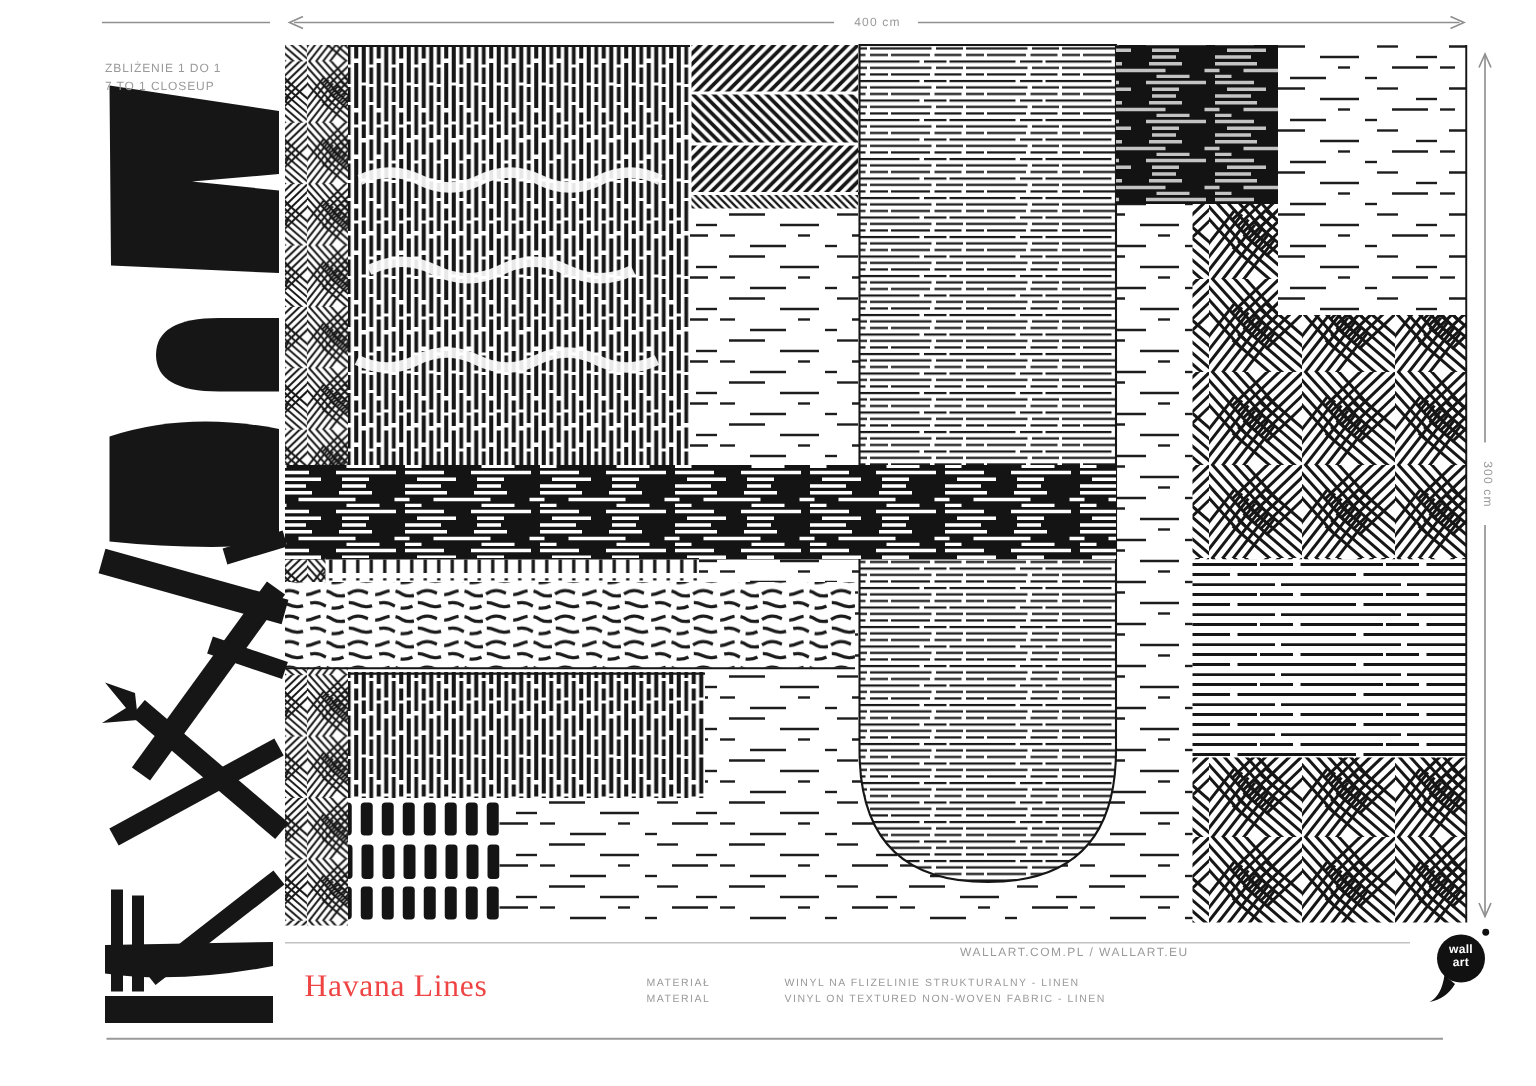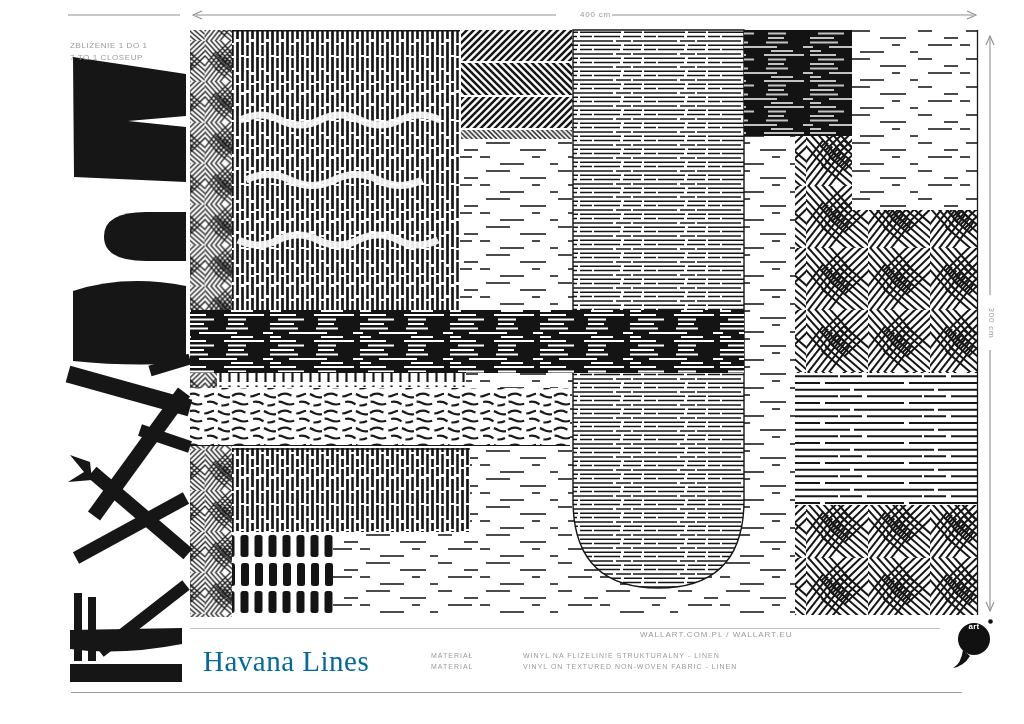--- a/index.html
+++ b/index.html
@@ -1,30 +1,30 @@
 <!DOCTYPE html>
 <html><head>
 <meta charset="utf-8">
 <style>
   html,body{margin:0;padding:0;background:#fff;}
   .canvas{position:relative;width:1024px;height:724px;background:#fff;overflow:hidden;
           font-family:"Liberation Sans",sans-serif;}
   .canvas svg{position:absolute;left:0;top:0;}
   .txt{position:absolute;color:#9a9a9a;}
   .closeup-label{left:70px;top:25px;font-size:8px;line-height:11.5px;letter-spacing:.6px;margin-top:15px;}
-  .dim-w{left:559px;top:9.5px;width:52px;text-align:right;font-size:8px;letter-spacing:.8px;}
+  .dim-w{left:559px;top:9.5px;width:52px;text-align:center;font-size:8px;letter-spacing:.8px;}
   .dim-h{left:996px;top:300px;width:46px;height:12px;text-align:center;font-size:8px;letter-spacing:.8px;
          transform:rotate(90deg);transform-origin:0 0;}
-  .title{left:203px;top:645px;font-size:29px;color:#0369a1;font-family:"Liberation Serif",serif;
+  .title{left:203px;top:645px;font-size:21px;color:#ef4444;font-family:"Liberation Serif",serif;
          letter-spacing:.5px;}
   .mat-label,.mat-value{top:650px;font-size:7px;line-height:11px;letter-spacing:1px;}
   .mat-label{left:431px;}
   .mat-value{left:523px;}
   .wallart{left:640px;top:630px;width:295px;text-align:left;font-size:8px;letter-spacing:1px;}
-  .logo-text{left:958px;top:614px;width:32px;text-align:center;color:#fff;font-size:8px;
+  .logo-text{left:958px;top:629px;width:32px;text-align:center;color:#fff;font-size:8px;
              line-height:8.5px;font-weight:bold;letter-spacing:.2px;}
 </style>
 </head>
 <body>
 
 <div class="canvas">
 
 <svg width="1024" height="724" viewBox="0 0 1024 724">
   <defs>
 

